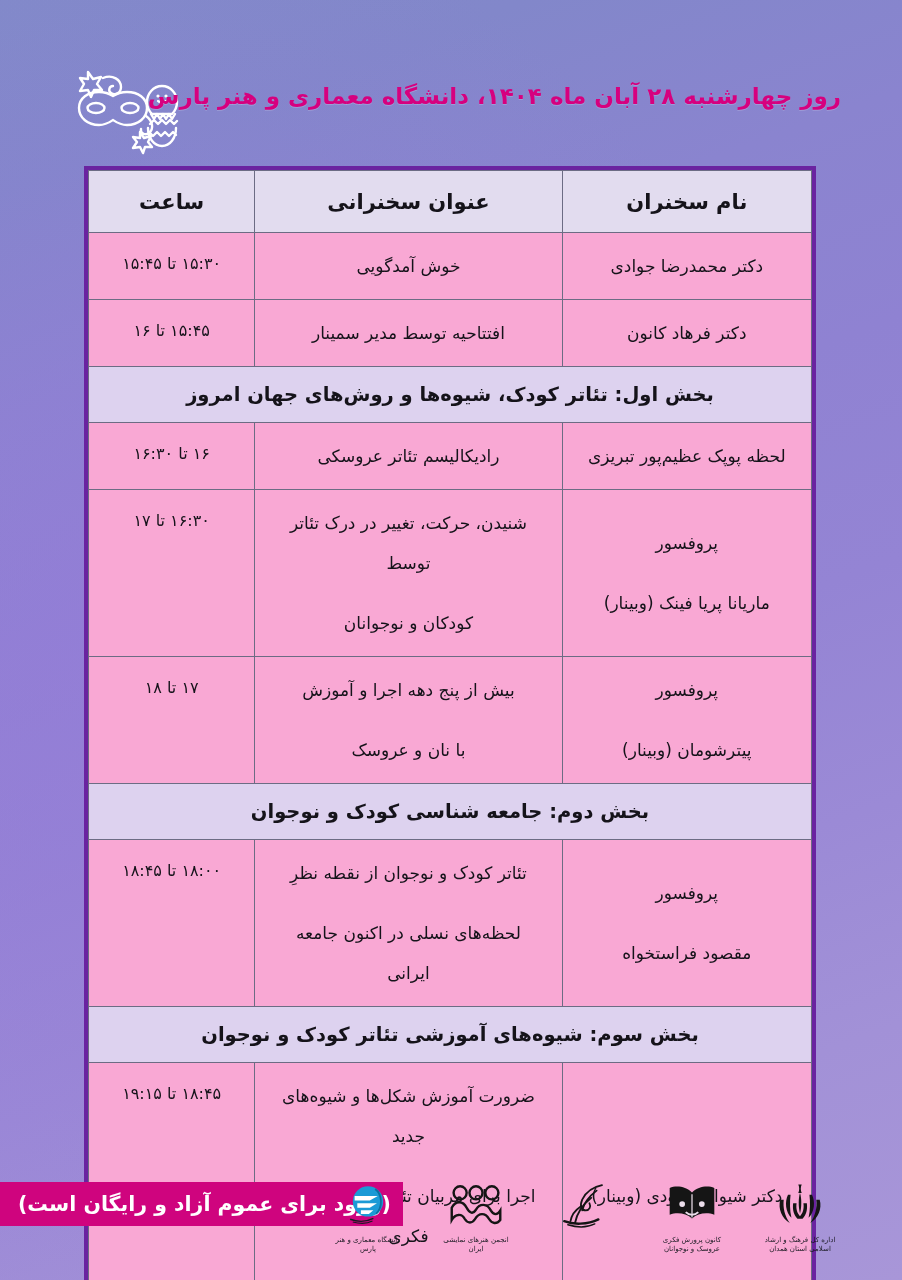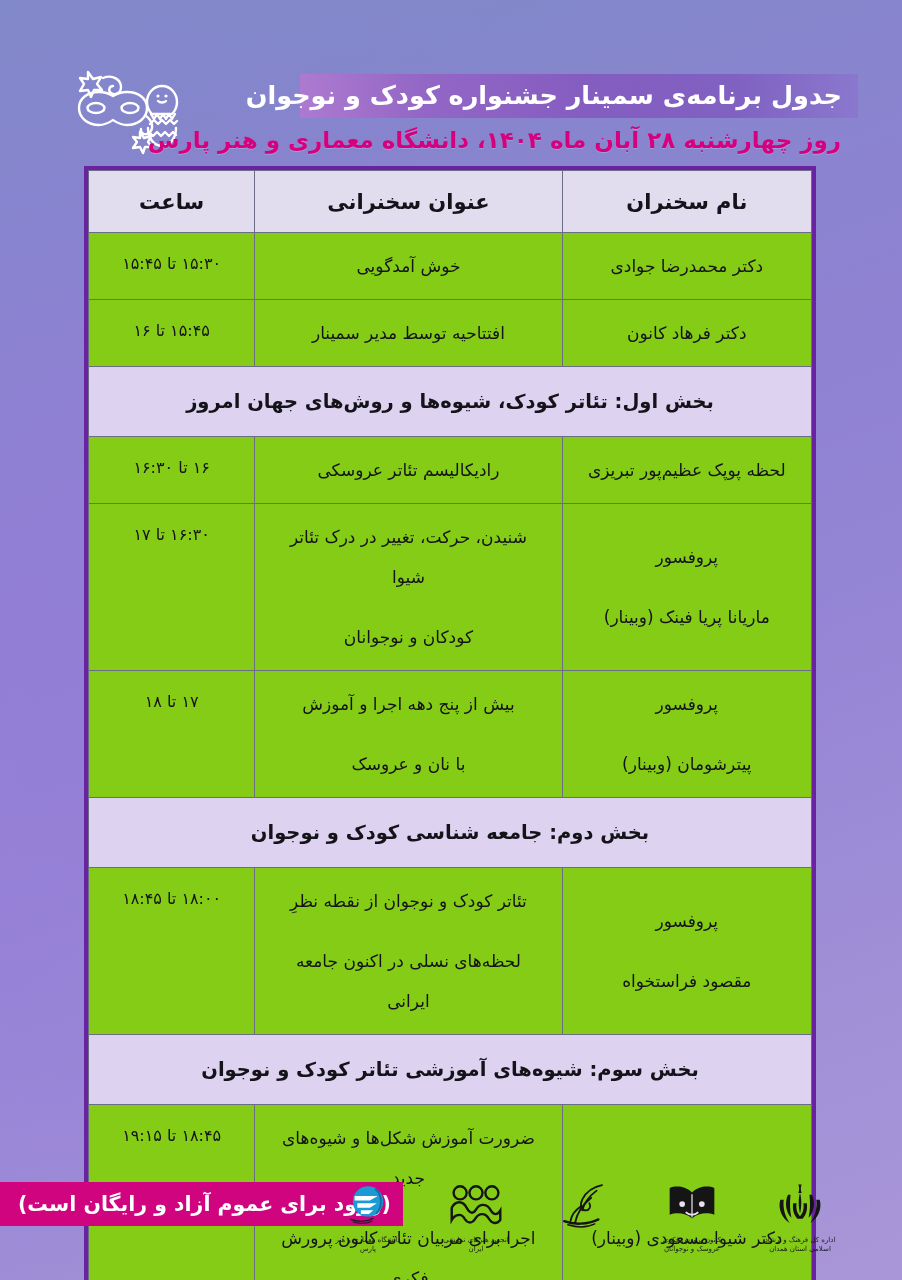--- a/index.html
+++ b/index.html
@@ -118,39 +118,39 @@
   table#schedule thead th {
     background: #e2dcef;
     font-size: 21px;
     font-weight: bold;
     height: 62px;
     padding: 4px 6px;
     margin-left: 42px;
   }
 
   table#schedule tbody td {
-    background: #84cc16;
+    background: #f9a8d4;
     font-size: 17px;
     font-weight: normal;
     padding: 13px 24px;
     line-height: 40px;
   }
 
   table#schedule tbody td.time-cell {
     font-size: 16px;
     line-height: 26px;
     vertical-align: top;
     padding-top: 18px;
   }
 
   table#schedule tbody tr.section-row td {
     background: #ddd2ef;
     font-size: 19.5px;
     font-weight: bold;
-    height: 70px;
+    height: 56px;
     padding: 6px 10px;
     line-height: 30px;
   }
 
   .cell-line { display: block; }
   .cell-line + .cell-line { margin-top: 20px; }
 
   
   #footer {
     position: absolute;
@@ -232,21 +232,20 @@
           <path d="M78 72 c0 10 6 18 14 18 c8 0 14 -8 14 -18"></path>
           <path d="M79 76 l4 4 4 -4 4 4 4 -4 4 4 4 -4 3 3"></path>
           <circle cx="88" cy="40" r="1.6" fill="#ffffff" stroke="none"></circle>
           <circle cx="96" cy="40" r="1.6" fill="#ffffff" stroke="none"></circle>
           <path d="M88 45 c2 2 6 2 8 0"></path>
         </g>
       </svg>
     </div>
 
     <div id="title-block">
-      <span id="title-banner">جدول برنامه‌ی سمینار جشنواره کودک و نوجوان</span>
       <span id="title-subtitle">روز چهارشنبه ۲۸ آبان ماه ۱۴۰۴، دانشگاه معماری و هنر پارس</span>
     </div>
 
   </div>
 
   <div id="schedule-wrap">
     <table id="schedule">
       <colgroup>
         <col class="c-speaker">
         <col class="c-topic">
@@ -277,21 +276,21 @@
             <td>لحظه پوپک عظیم‌پور تبریزی</td>
             <td>رادیکالیسم تئاتر عروسکی</td>
             <td class="time-cell">۱۶ تا ۱۶:۳۰</td>
           </tr>
           <tr>
             <td>
               <span class="cell-line">پروفسور</span>
               <span class="cell-line">ماریانا پریا فینک (وبینار)</span>
             </td>
             <td>
-              <span class="cell-line">شنیدن، حرکت، تغییر در درک تئاتر شیوا</span>
+              <span class="cell-line">شنیدن، حرکت، تغییر در درک تئاتر توسط</span>
               <span class="cell-line">کودکان و نوجوانان</span>
             </td>
             <td class="time-cell">۱۶:۳۰ تا ۱۷</td>
           </tr>
           <tr>
             <td>
               <span class="cell-line">پروفسور</span>
               <span class="cell-line">پیترشومان (وبینار)</span>
             </td>
             <td>

